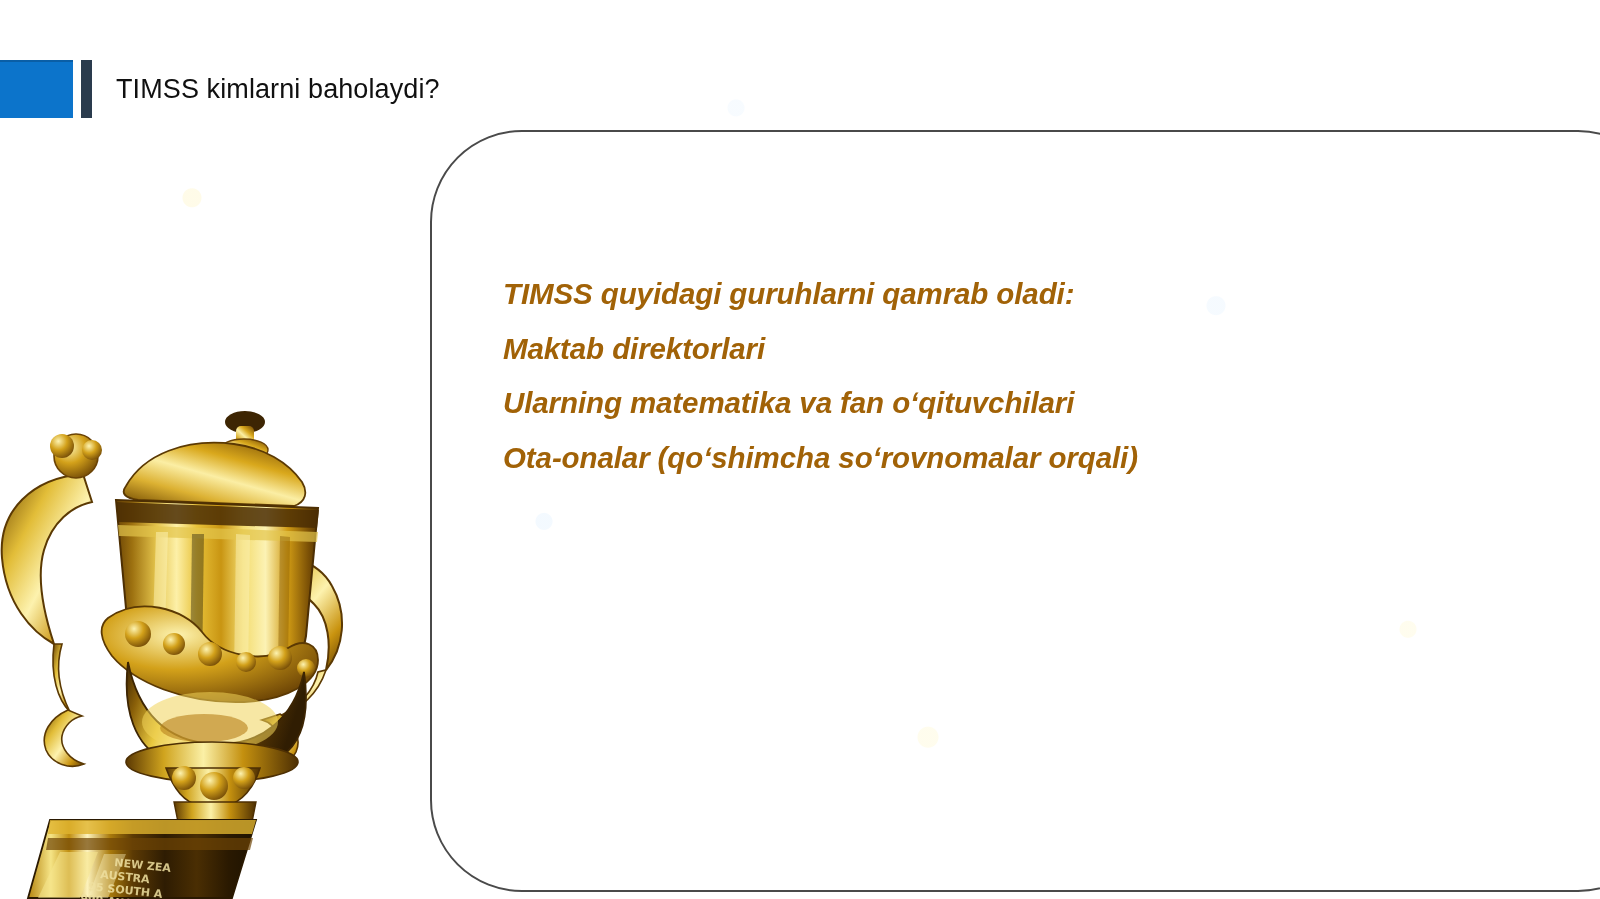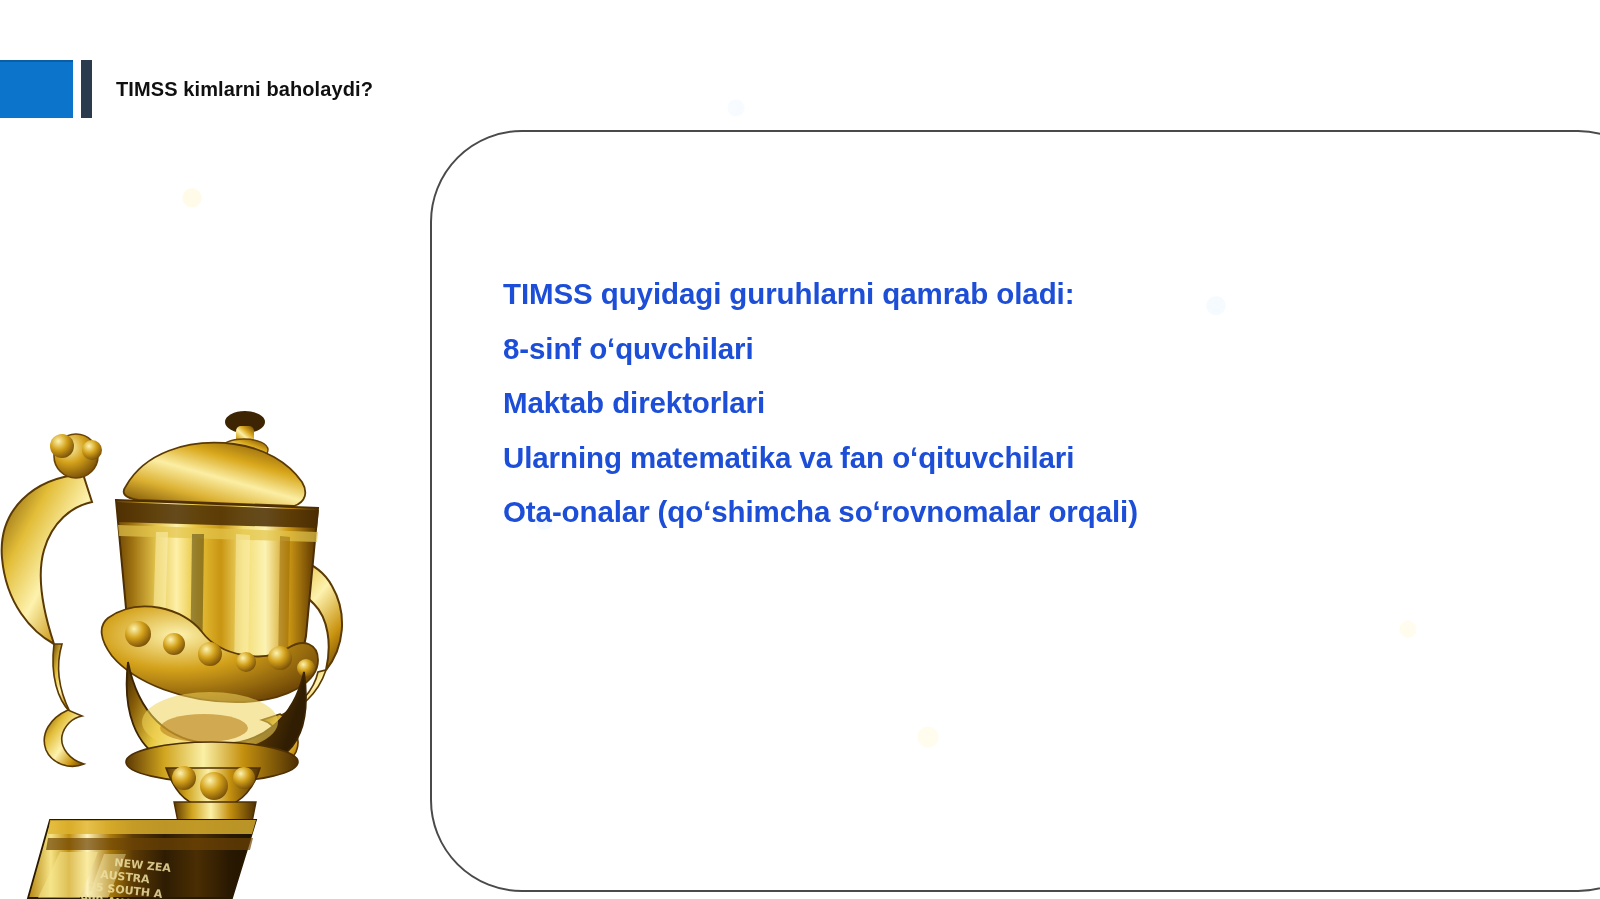--- a/index.html
+++ b/index.html
@@ -58,22 +58,22 @@
     z-index: 3;
   }
 
   #slide-title {
     position: absolute;
     left: 116px;
     top: 60px;
     height: 58px;
     display: flex;
     align-items: center;
-    font-size: 20px;
-    font-weight: bold;
+    font-size: 27px;
+    font-weight: normal;
     color: #101010;
     letter-spacing: 0.1px;
     white-space: nowrap;
     z-index: 3;
   }
 
   
   #content-frame {
     position: absolute;
     left: 430px;
@@ -88,23 +88,24 @@
 
   
   #body-text {
     position: absolute;
     left: 503px;
     top: 267px;
     width: 900px;
     z-index: 2;
     font-size: 29.5px;
     font-weight: bold;
-    color: #1d4ed8;
+    color: #a16207;
     line-height: 54.5px;
     letter-spacing: -0.1px;
+    font-style: italic;
   }
   #body-text .text-line { white-space: nowrap; }
 
   
   #trophy-image {
     position: absolute;
     left: -12px;
     top: 382px;
     width: 412px;
     height: 517px;
@@ -119,21 +120,20 @@
 
 <div id="accent-block"></div>
 <div id="accent-bar"></div>
 
 <div id="slide-title">TIMSS kimlarni baholaydi?</div>
 
 <div id="content-frame"></div>
 
 <div id="body-text">
   <div class="text-line">TIMSS quyidagi guruhlarni qamrab oladi:</div>
-  <div class="text-line">8-sinf oʻquvchilari</div>
   <div class="text-line">Maktab direktorlari</div>
   <div class="text-line">Ularning matematika va fan oʻqituvchilari</div>
   <div class="text-line">Ota-onalar (qoʻshimcha soʻrovnomalar orqali)</div>
 </div>
 
 <div id="trophy-image">
   <svg viewBox="0 0 412 517" xmlns="http://www.w3.org/2000/svg" aria-hidden="true">
     <defs>
       <linearGradient id="gBowl" x1="0" y1="0" x2="1" y2="0">
         <stop offset="0%" stop-color="#6b4405"></stop>

